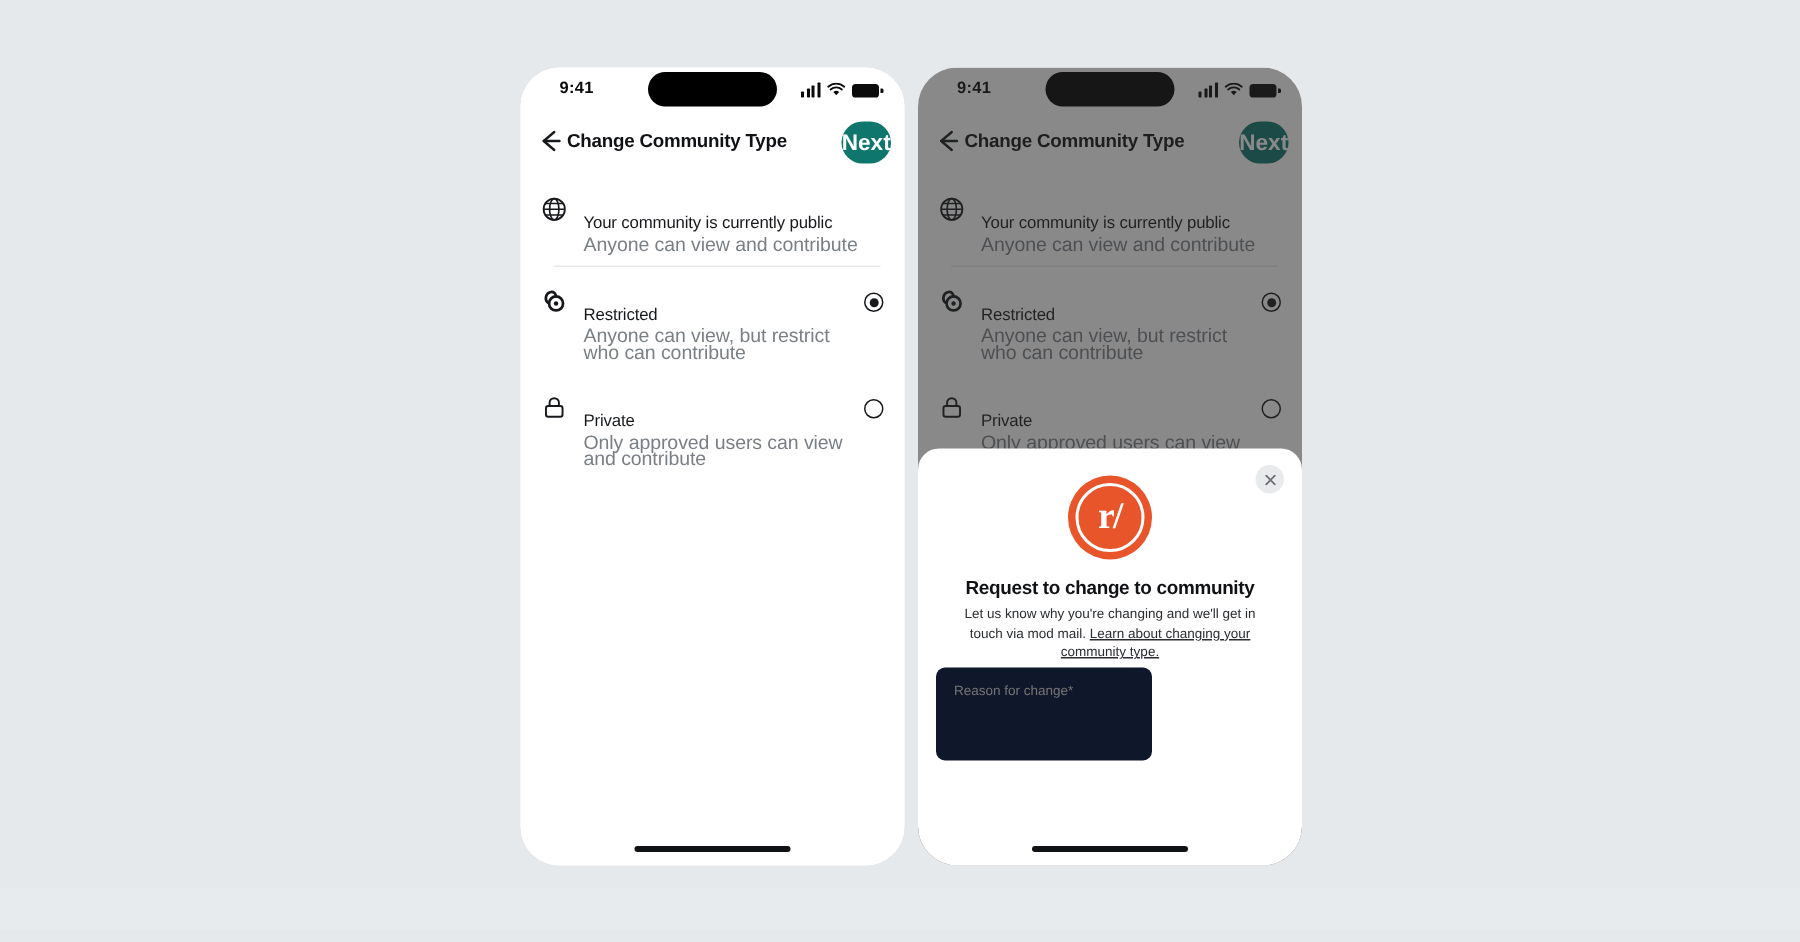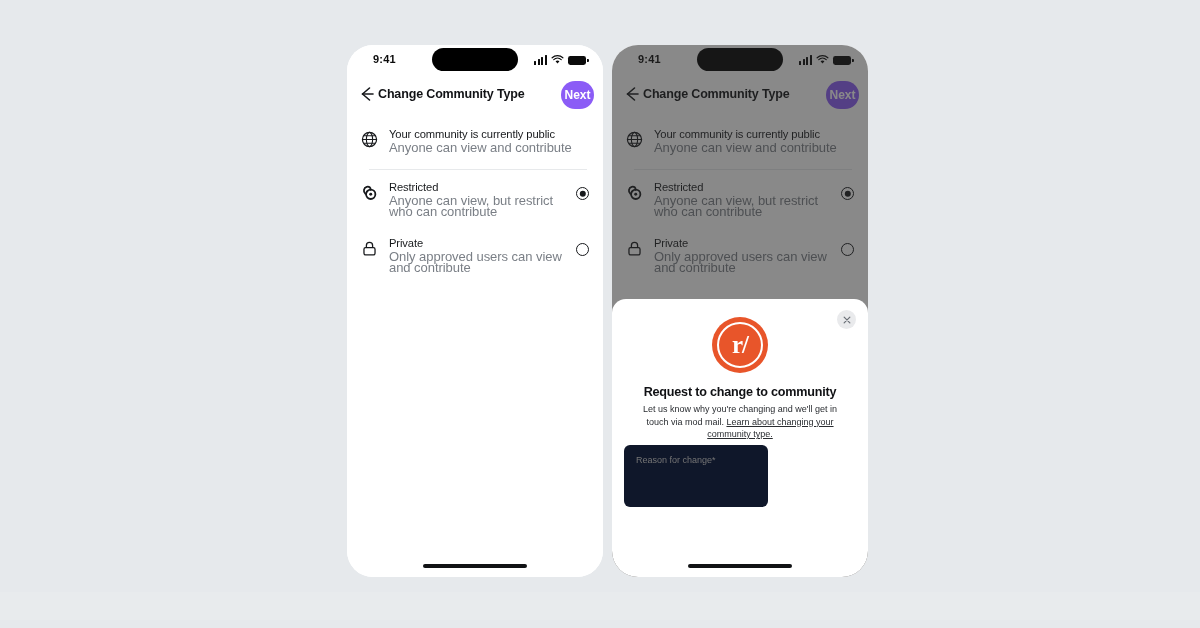--- a/index.html
+++ b/index.html
@@ -123,23 +123,23 @@
     color: #111215;
     letter-spacing: -0.15px;
   }
   .next-btn {
     position: absolute;
     right: 9px;
     top: 6px;
     width: 33px;
     height: 28px;
     border-radius: 20px;
-    background: #8b5cf6;
+    background: #0f766e;
     color: #ffffff;
-    font-size: 12px;
+    font-size: 15px;
     font-weight: bold;
     display: flex;
     align-items: center;
     justify-content: center;
     border: none;
     font-family: inherit;
     padding: 0;
   }
 
   
@@ -158,20 +158,21 @@
     margin-top: 4px;
     margin-right: 10px;
     color: #17191c;
   }
   .opt-text { flex: 1 1 auto; padding-top: 1px; }
   .opt-title {
     font-size: 11.2px;
     color: #17191c;
     line-height: 14px;
     letter-spacing: -0.1px;
+    margin-top: 15px;
   }
   .opt-sub {
     font-size: 13px;
     color: #7a7f86;
     line-height: 11px;
     margin-top: 1px;
     letter-spacing: -0.05px;
   }
   .radio {
     flex: 0 0 13px;

